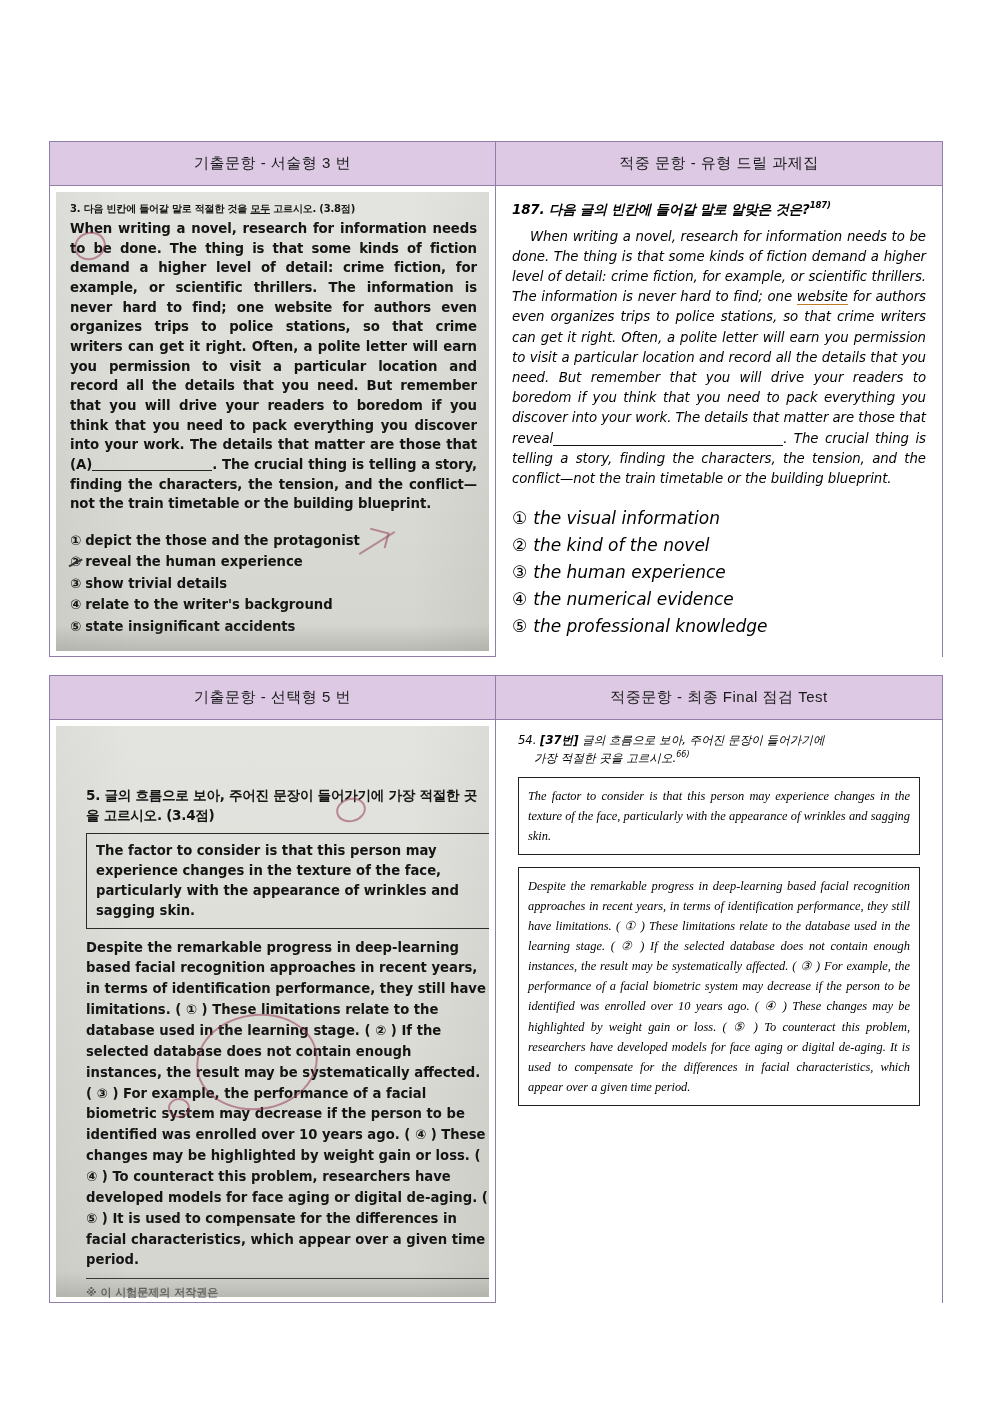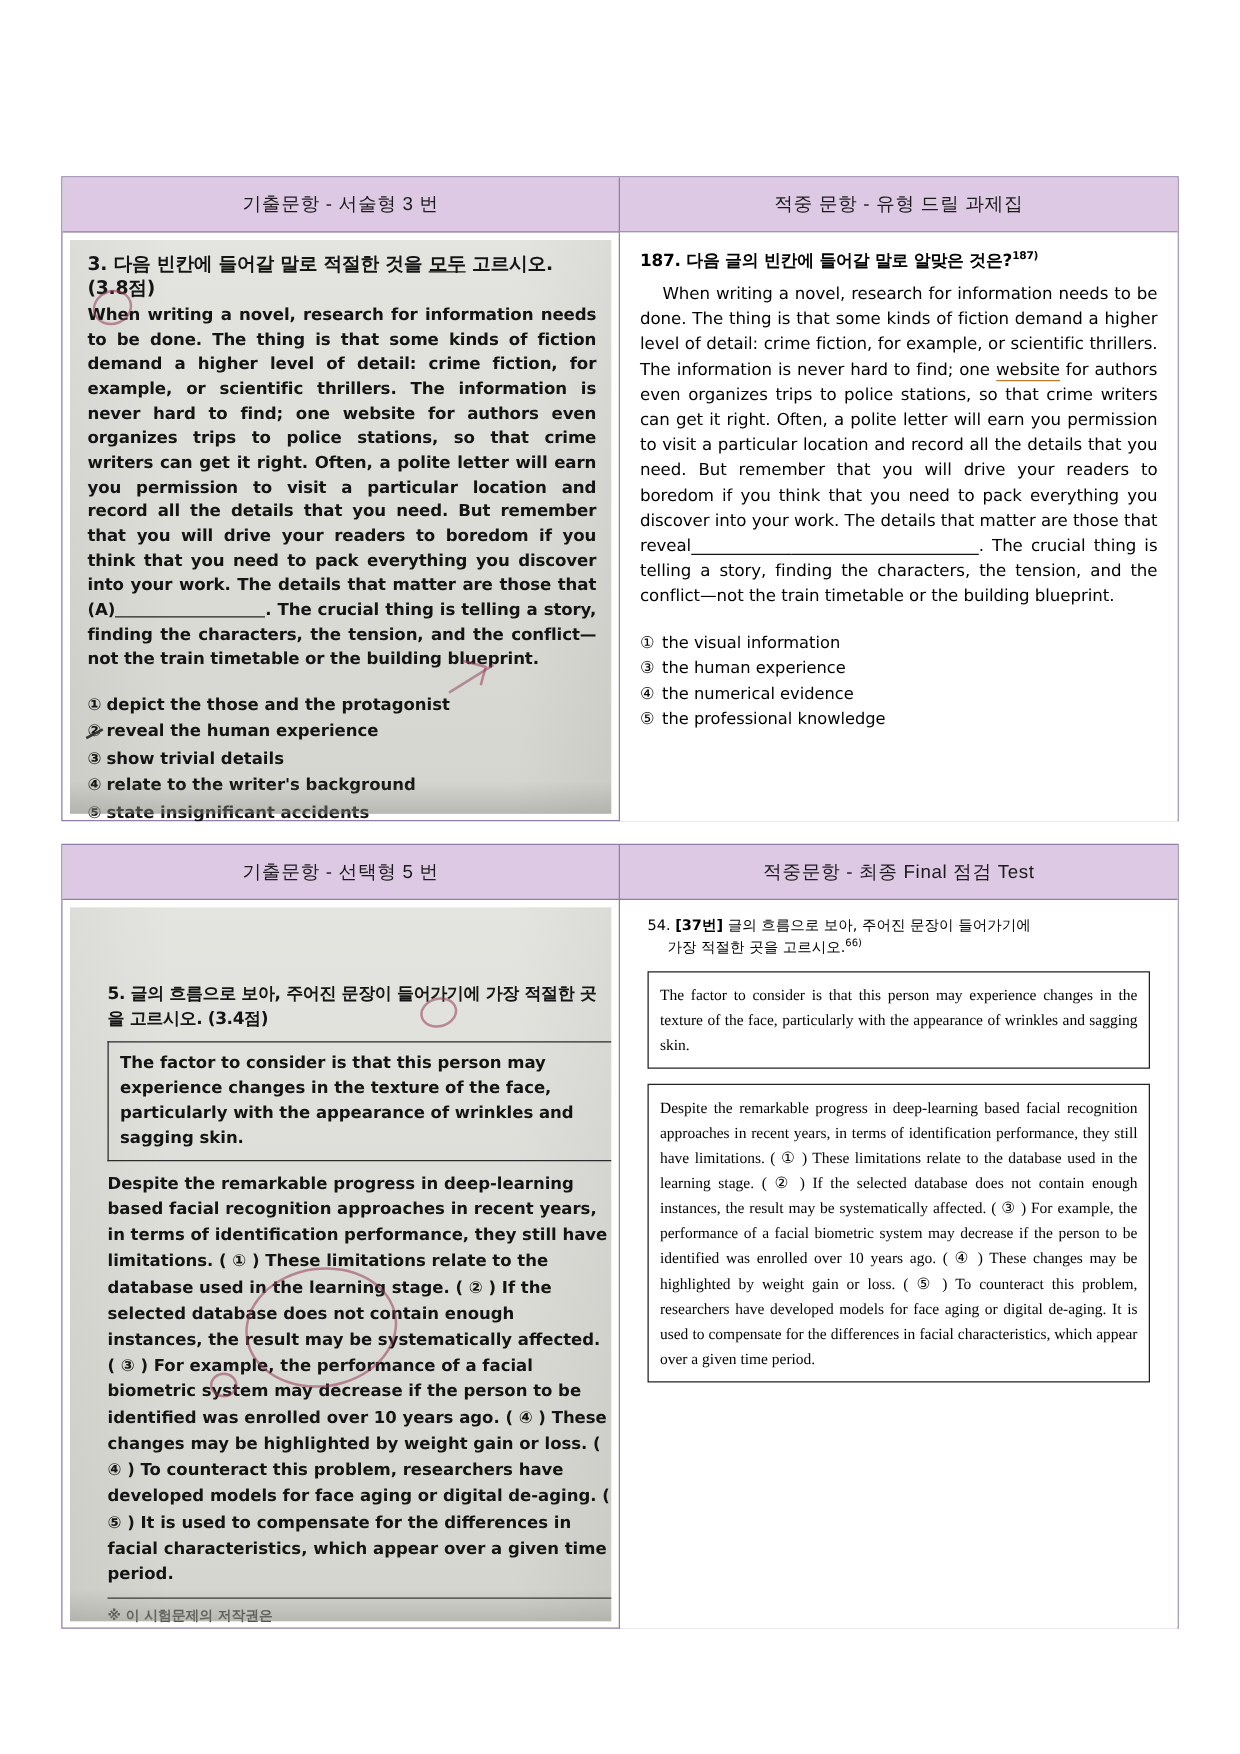--- a/index.html
+++ b/index.html
@@ -69,21 +69,21 @@
     font-family: "DejaVu Sans", sans-serif;
     color: #141414;
     position: relative;
   }
   .scan-inner {
     padding: 10px 12px 12px 14px;
     position: relative;
     z-index: 2;
   }
   .scan .q-head {
-    font-size: 15px;
+    font-size: 10px;
     font-weight: 700;
     letter-spacing: -0.2px;
     margin-bottom: 3px;
   }
   .scan .q-head .u { text-decoration: underline; }
   .scan .para {
     font-size: 13.3px;
     line-height: 1.48;
     text-align: justify;
     letter-spacing: -0.1px;
@@ -132,20 +132,21 @@
     background: linear-gradient(180deg, rgba(216,216,210,0), rgba(150,150,145,0.45));
     z-index: 4;
   }
 
   
   .clean {
     background: #fff;
     box-sizing: border-box;
     padding: 14px 16px 14px 16px;
     font-family: "DejaVu Sans", sans-serif;
+    font-style: italic;
   }
   .clean .q-head {
     font-size: 13.5px;
     font-weight: 700;
     margin-bottom: 8px;
     letter-spacing: -0.2px;
   }
   .clean .q-head sup { font-size: 8.5px; font-weight: 700; }
   .clean .para {
     font-size: 13.3px;
@@ -164,21 +165,21 @@
     display: inline-block;
     width: 150px;
     border-bottom: 1px solid #111;
     vertical-align: -3px;
   }
   .clean .para .wavy {
     border-bottom: 1.5px solid #c07b2a;
   }
   .clean .choices {
     margin-top: 16px;
-    font-size: 13px;
+    font-size: 17px;
     line-height: 1.58;
   }
   .clean .choices .num { margin-right: 6px; }
   .clean2-head {
     font-family: "DejaVu Sans", sans-serif;
     font-size: 11.6px;
     line-height: 1.5;
     margin-bottom: 9px;
   }
   .clean2-head .hnum { font-weight: 400; }
@@ -274,20 +275,21 @@
           <span>187.</span>
           <span>다음 글의 빈칸에 들어갈 말로 알맞은 것은?</span><sup>187)</sup>
         </div>
         <div class="para">
           <span class="indent"></span><span>When writing a novel, research for information needs to be done. The thing is that some kinds of fiction demand a higher level of detail: crime fiction, for example, or scientific thrillers. The information is never hard to find; one</span>
           <span class="wavy">website</span>
           <span>for authors even organizes trips to police stations, so that crime writers can get it right. Often, a polite letter will earn you permission to visit a particular location and record all the details that you need. But remember that you will drive your readers to boredom if you think that you need to pack everything you discover into your work. The details that matter are those that reveal</span><span class="blank"></span><span class="blank-long"></span><span>. The crucial thing is telling a story, finding the characters, the tension, and the conflict—not the train timetable or the building blueprint.</span>
         </div>
         <div class="choices">
           <div><span class="num">①</span><span>the visual information</span></div>
+          <div><span class="num">②</span><span>the kind of the novel</span></div>
           <div><span class="num">③</span><span>the human experience</span></div>
           <div><span class="num">④</span><span>the numerical evidence</span></div>
           <div><span class="num">⑤</span><span>the professional knowledge</span></div>
         </div>
       </div>
 
     </div>
   </div>
 
   <div class="block" style="left:49px; top:675px; width:894px; height:628px;">

